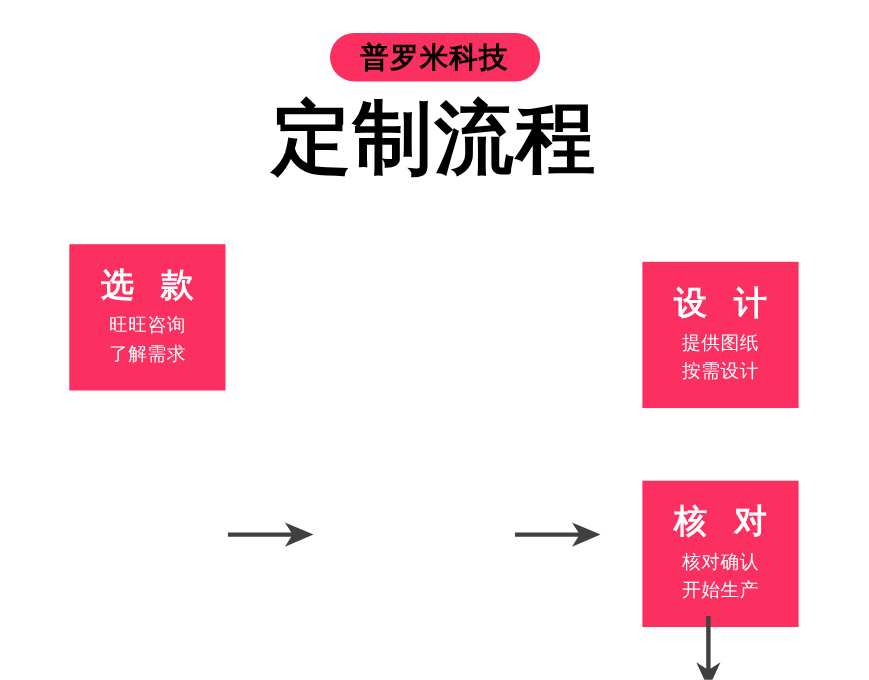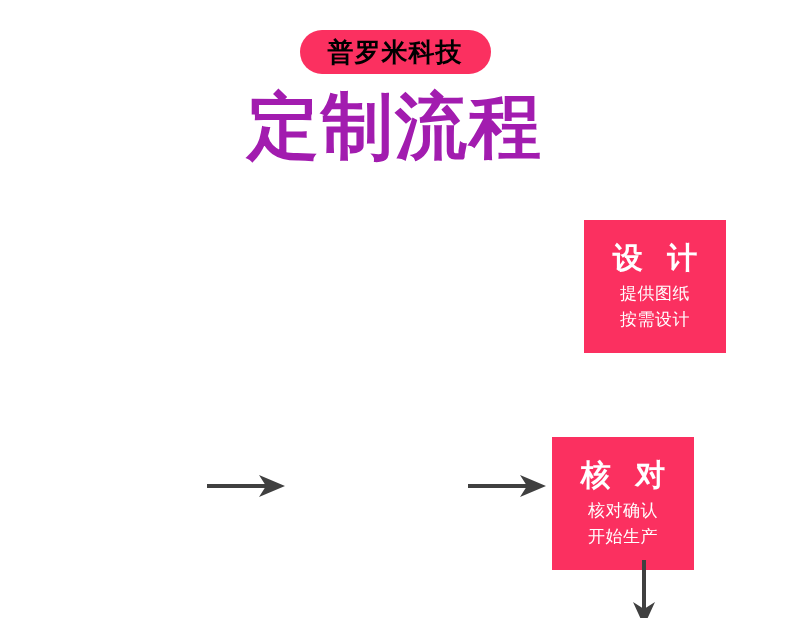--- a/index.html
+++ b/index.html
@@ -29,21 +29,21 @@
     font-weight: bold;
     letter-spacing: 1px;
     line-height: 44px;
     height: 44px;
     padding: 0 28px;
     border-radius: 22px;
     box-sizing: border-box;
   }
   .title {
     margin-top: 14px;
-    color: #a21caf;
+    color: #000000;
     font-size: 72px;
     font-weight: bold;
     letter-spacing: 2px;
     line-height: 76px;
   }
 
   
   .flow {
     position: absolute;
     left: 0;
@@ -75,22 +75,22 @@
   .step-line {
     font-size: 17px;
     line-height: 26px;
     letter-spacing: 0.5px;
     font-weight: normal;
   }
 
   
   #box-1 { left: 63px;  top: 22px; }
   #box-2 { left: 324px; top: 22px; }
-  #box-3 { left: 584px; top: 20px; }
-  #box-4 { left: 552px; top: 237px; }
+  #box-3 { left: 584px; top: 38px; }
+  #box-4 { left: 584px; top: 237px; }
   #box-5 { left: 324px; top: 237px; }
   #box-6 { left: 63px;  top: 237px; }
 
   
   .arrow {
     position: absolute;
   }
   .arrow svg { display: block; }
 
   #arrow-1 { left: 207px; top: 272px; }
@@ -100,20 +100,25 @@
 </head>
 <body>
 
 <div class="header">
   <div class="badge">普罗米科技</div>
   <div class="title">定制流程</div>
 </div>
 
 <div class="flow">
 
+  <div class="step-box" id="box-1">
+    <div class="step-title">选 款</div>
+    <div class="step-line">旺旺咨询</div>
+    <div class="step-line">了解需求</div>
+  </div>
 
 
   <div class="step-box" id="box-3">
     <div class="step-title">设 计</div>
     <div class="step-line">提供图纸</div>
     <div class="step-line">按需设计</div>
   </div>
 
   <div class="step-box" id="box-4">
     <div class="step-title">核 对</div>

